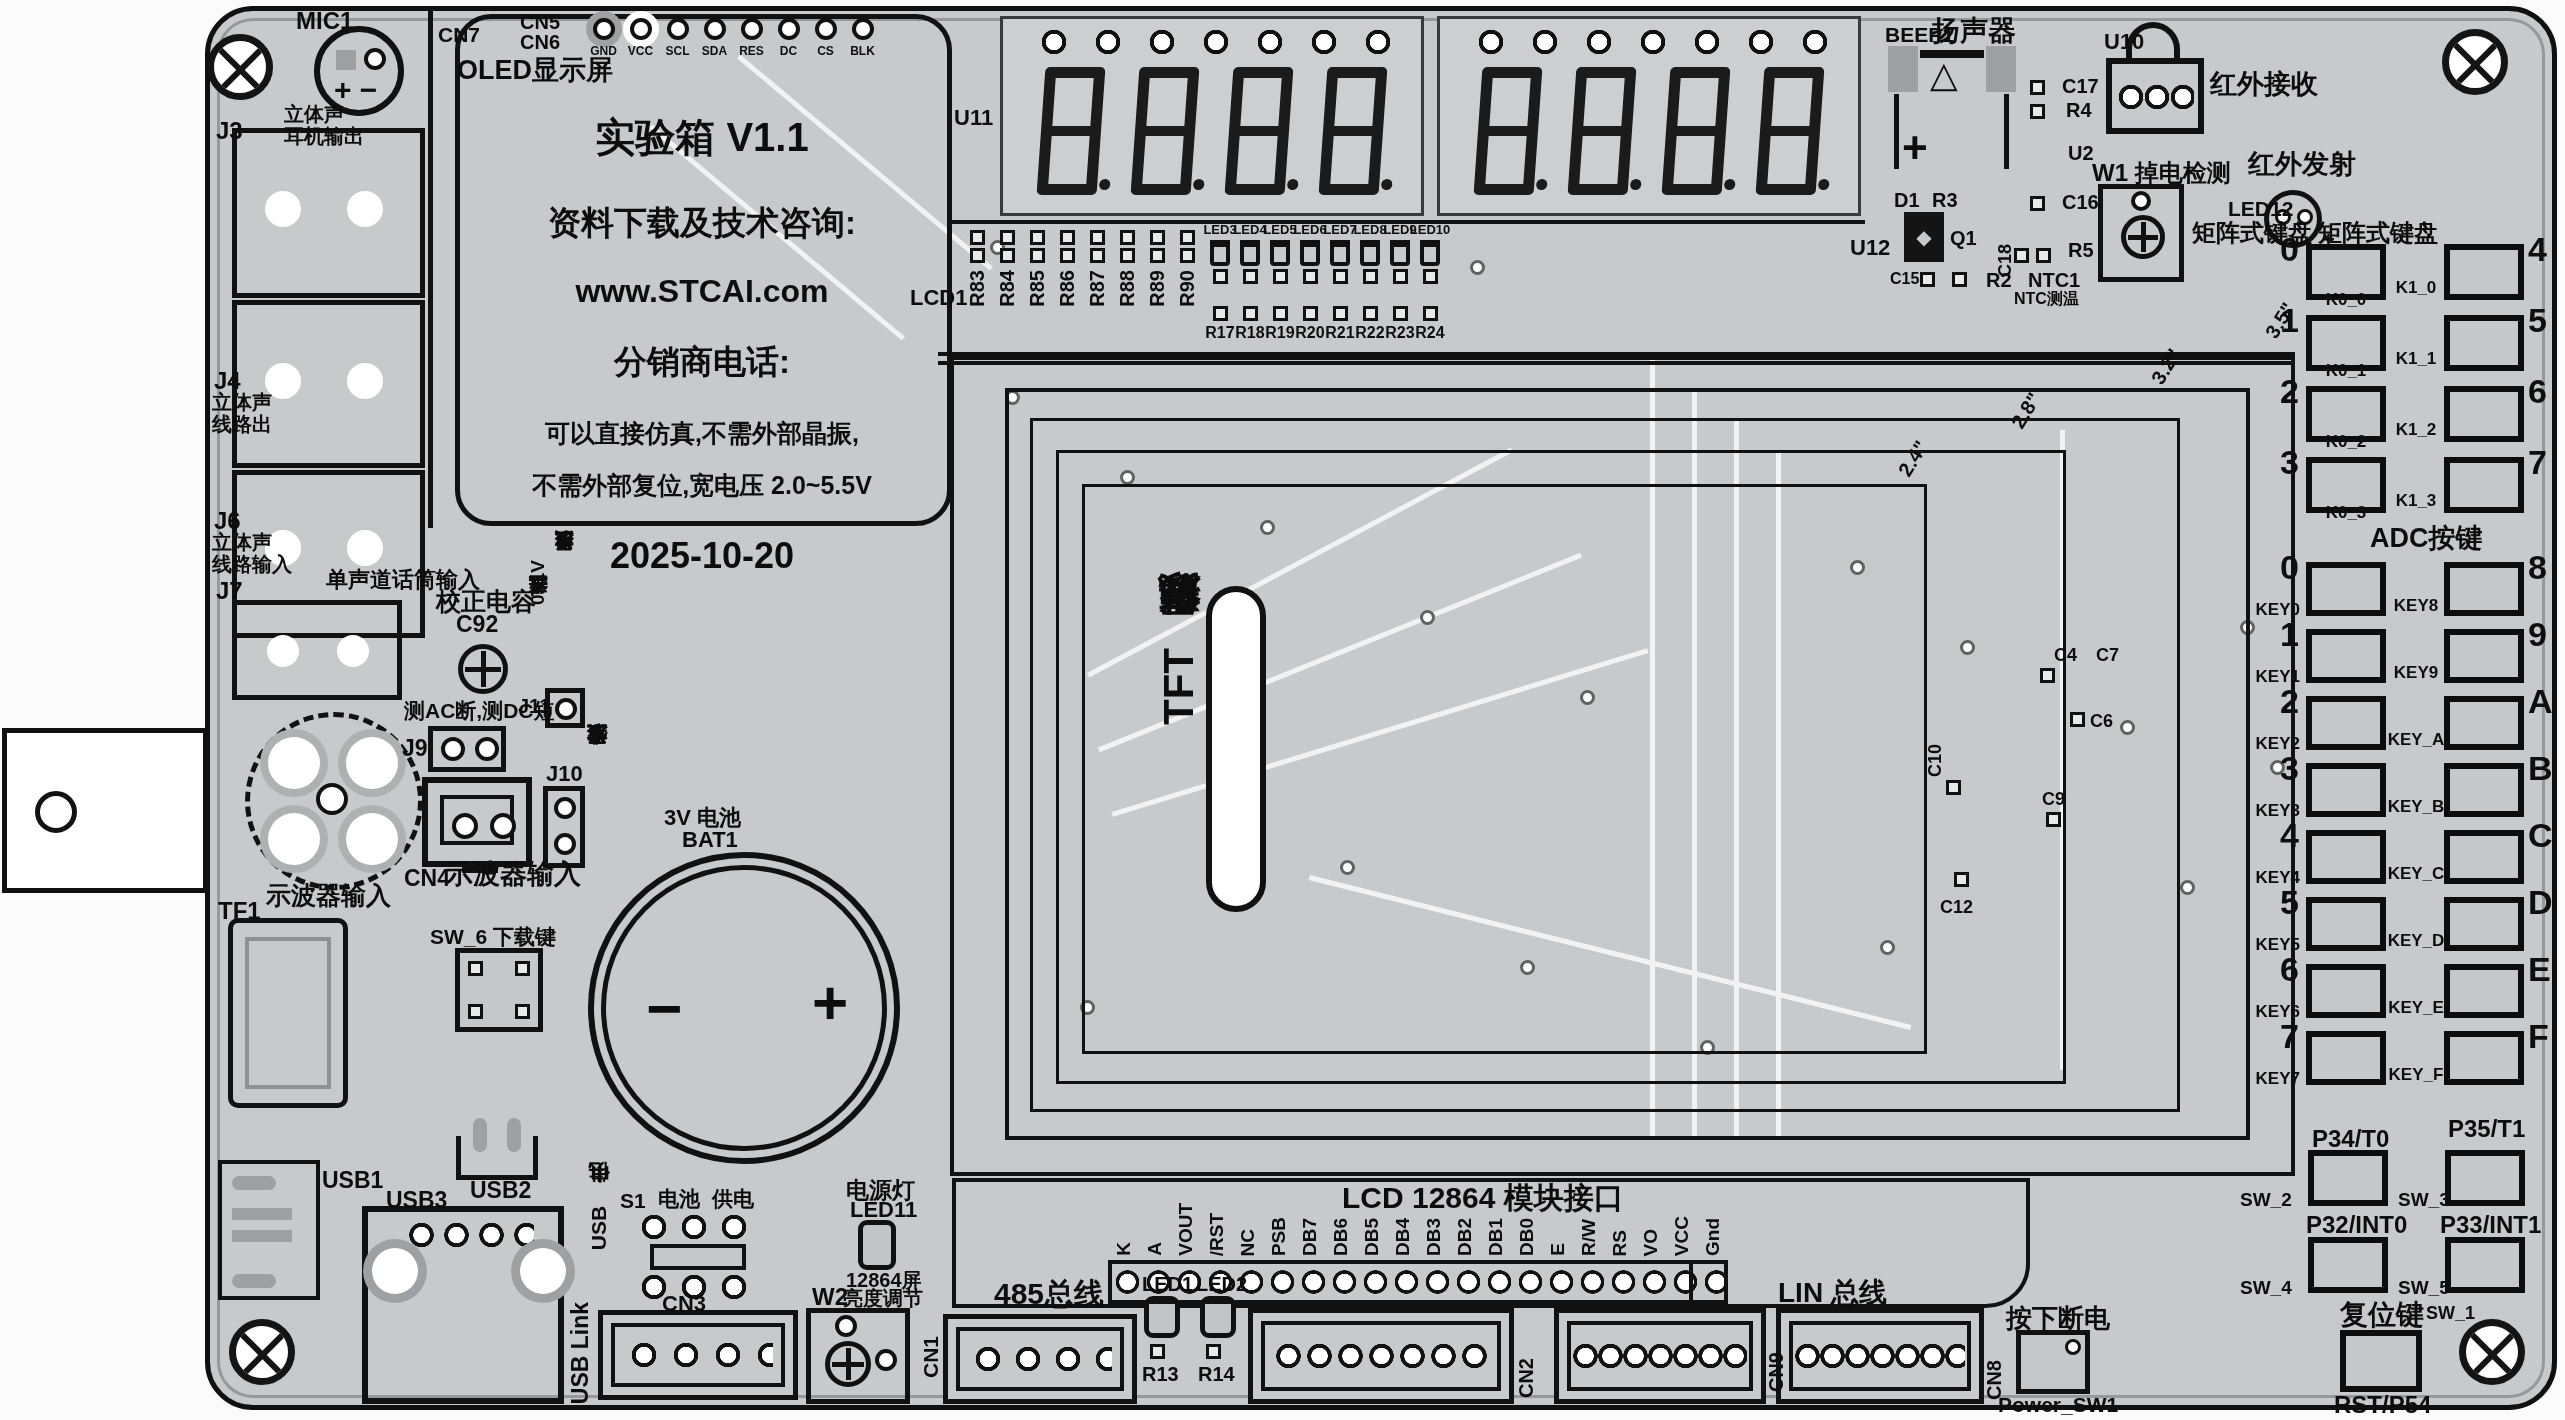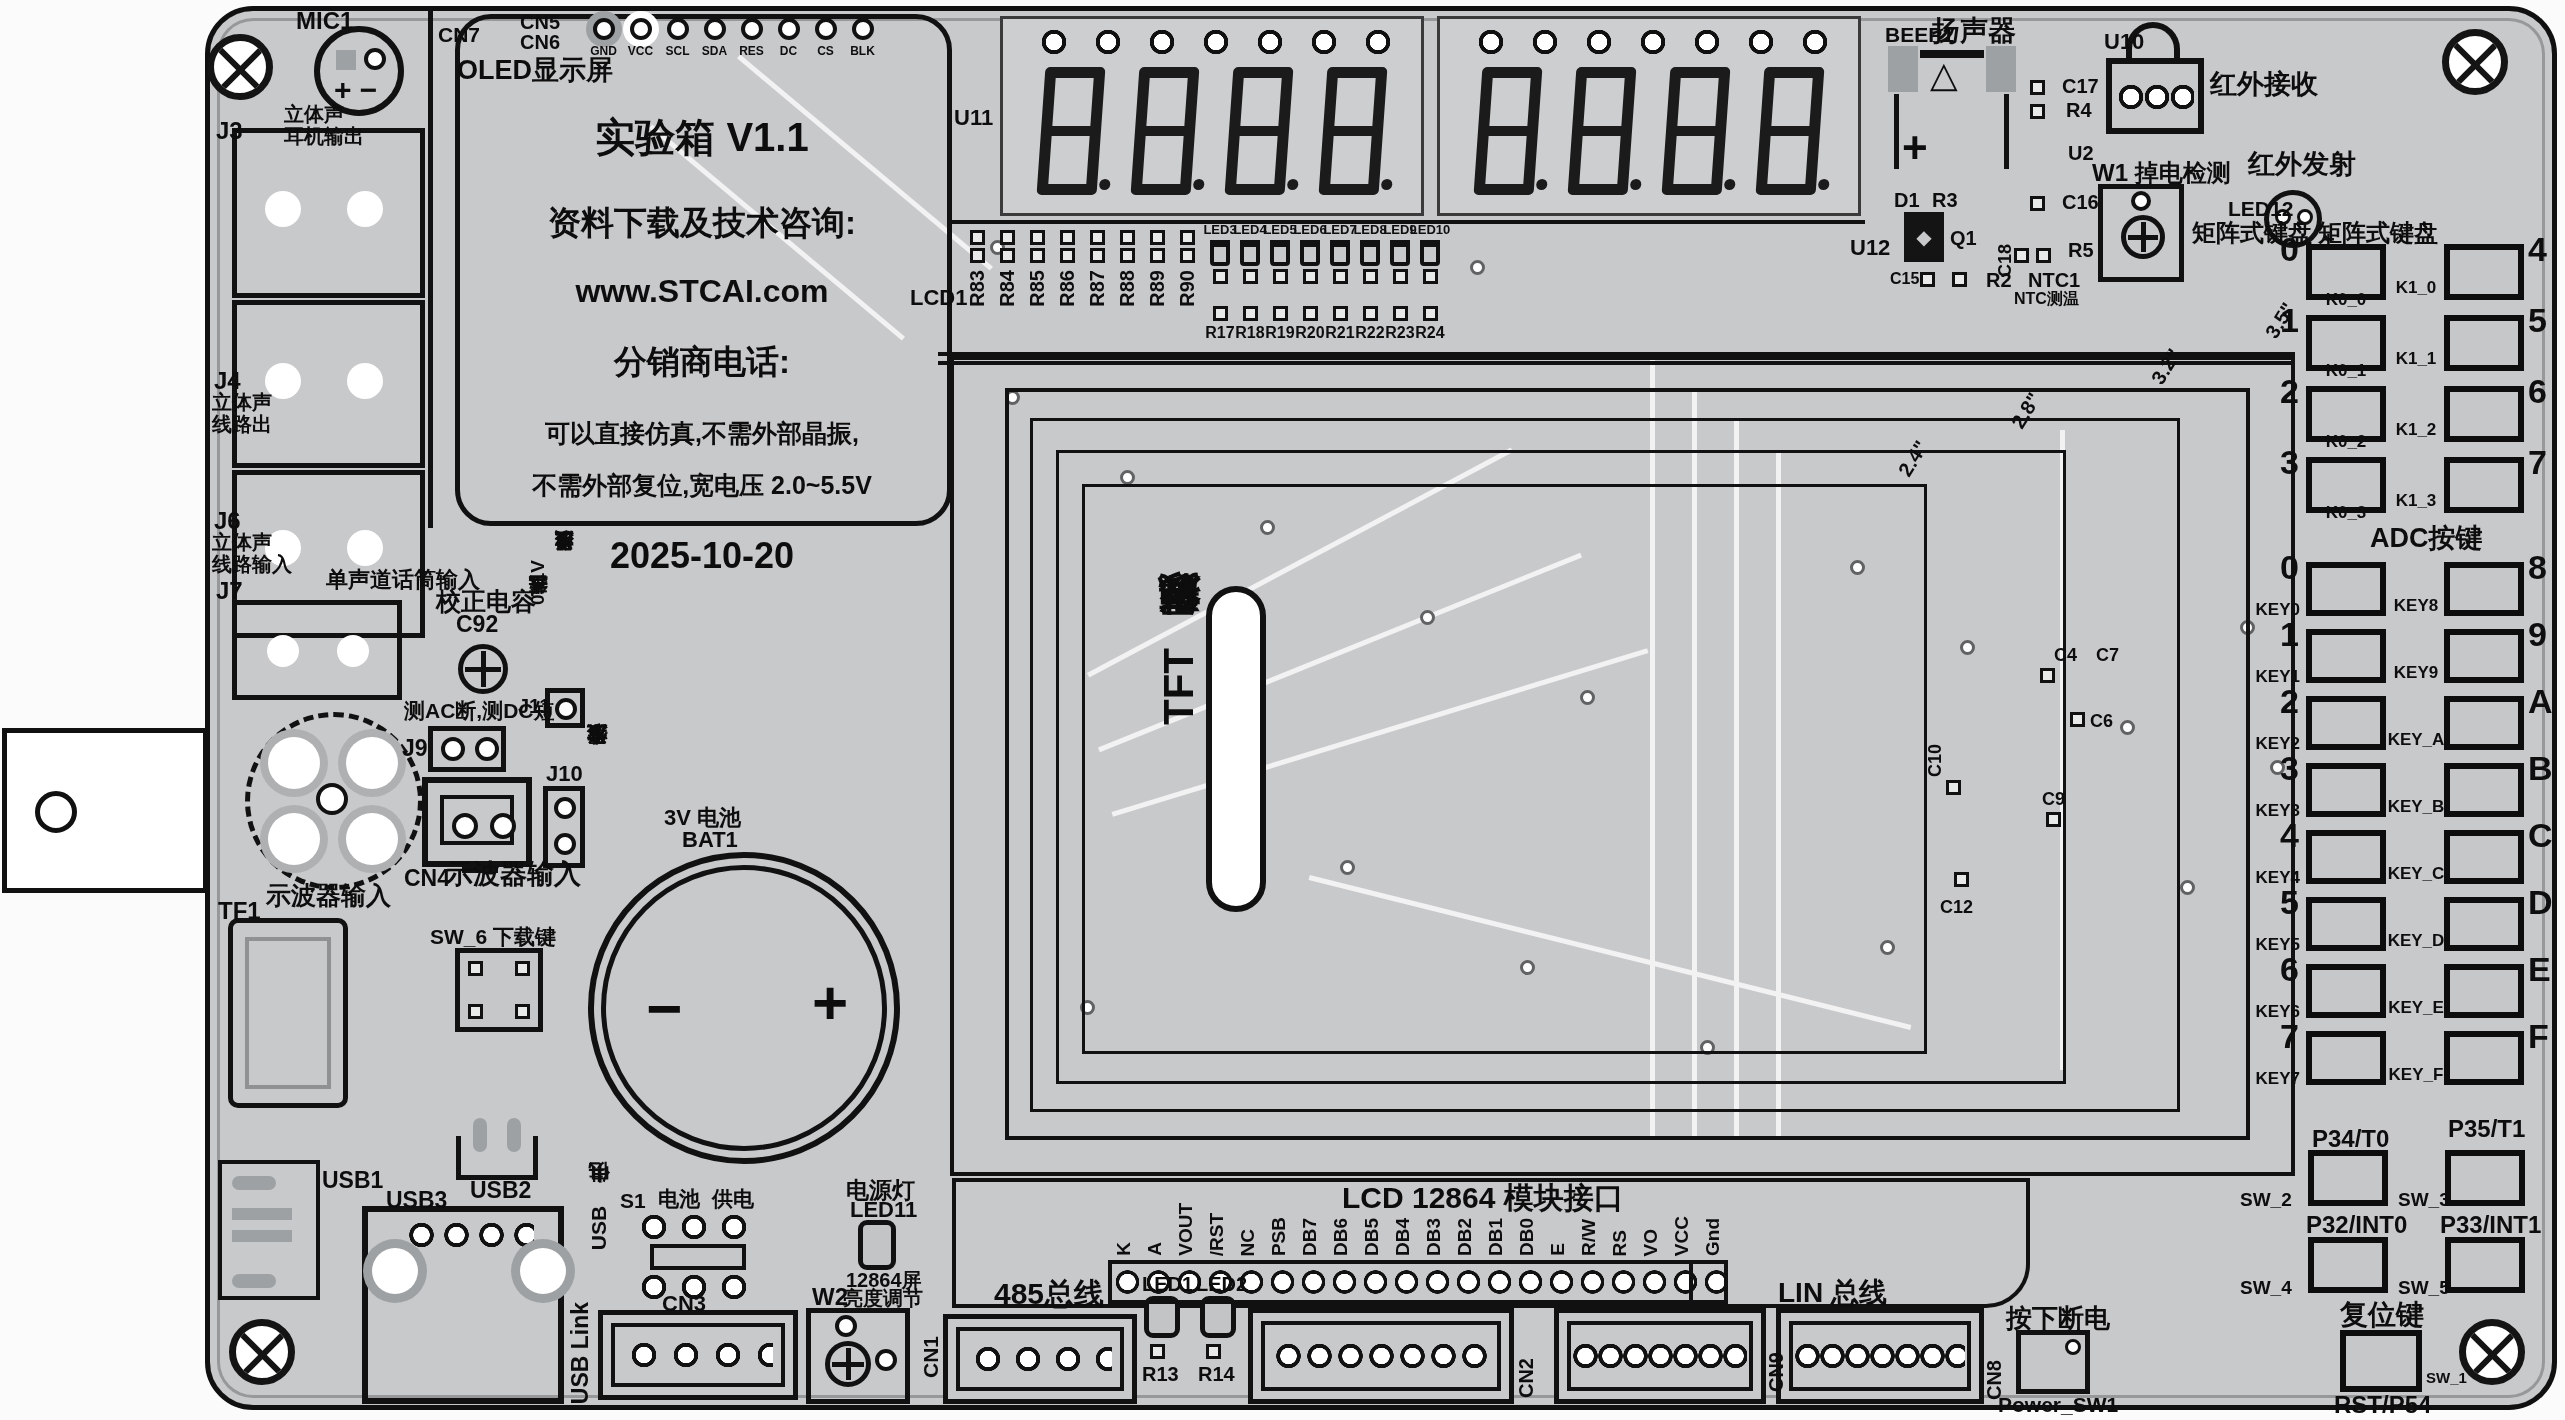--- a/index.html
+++ b/index.html
@@ -737,14 +737,14 @@
   <span class="lbl" style="left:2398px;top:1190px;font-size:19px">SW_3</span>
   <span class="lbl" style="left:2306px;top:1212px;font-size:24px">P32/INT0</span>
   <span class="lbl" style="left:2440px;top:1212px;font-size:24px">P33/INT1</span>
   <div class="key" style="left:2308px;top:1237px"></div>
   <div class="key" style="left:2445px;top:1237px"></div>
   <span class="lbl" style="left:2240px;top:1278px;font-size:19px">SW_4</span>
   <span class="lbl" style="left:2398px;top:1278px;font-size:19px">SW_5</span>
   <span class="lbl" style="left:2340px;top:1300px;font-size:28px">复位键</span>
   <div class="key" style="left:2340px;top:1330px;width:82px;height:62px"></div>
   <span class="lbl" style="left:2334px;top:1392px;font-size:24px">RST/P54</span>
-  <span class="lbl" style="left:2426px;top:1370px;font-size:15px">SW_1</span>
+  <span class="lbl" style="left:2426px;top:1304px;font-size:18px">SW_1</span>
 </div>
 
 </body></html>

